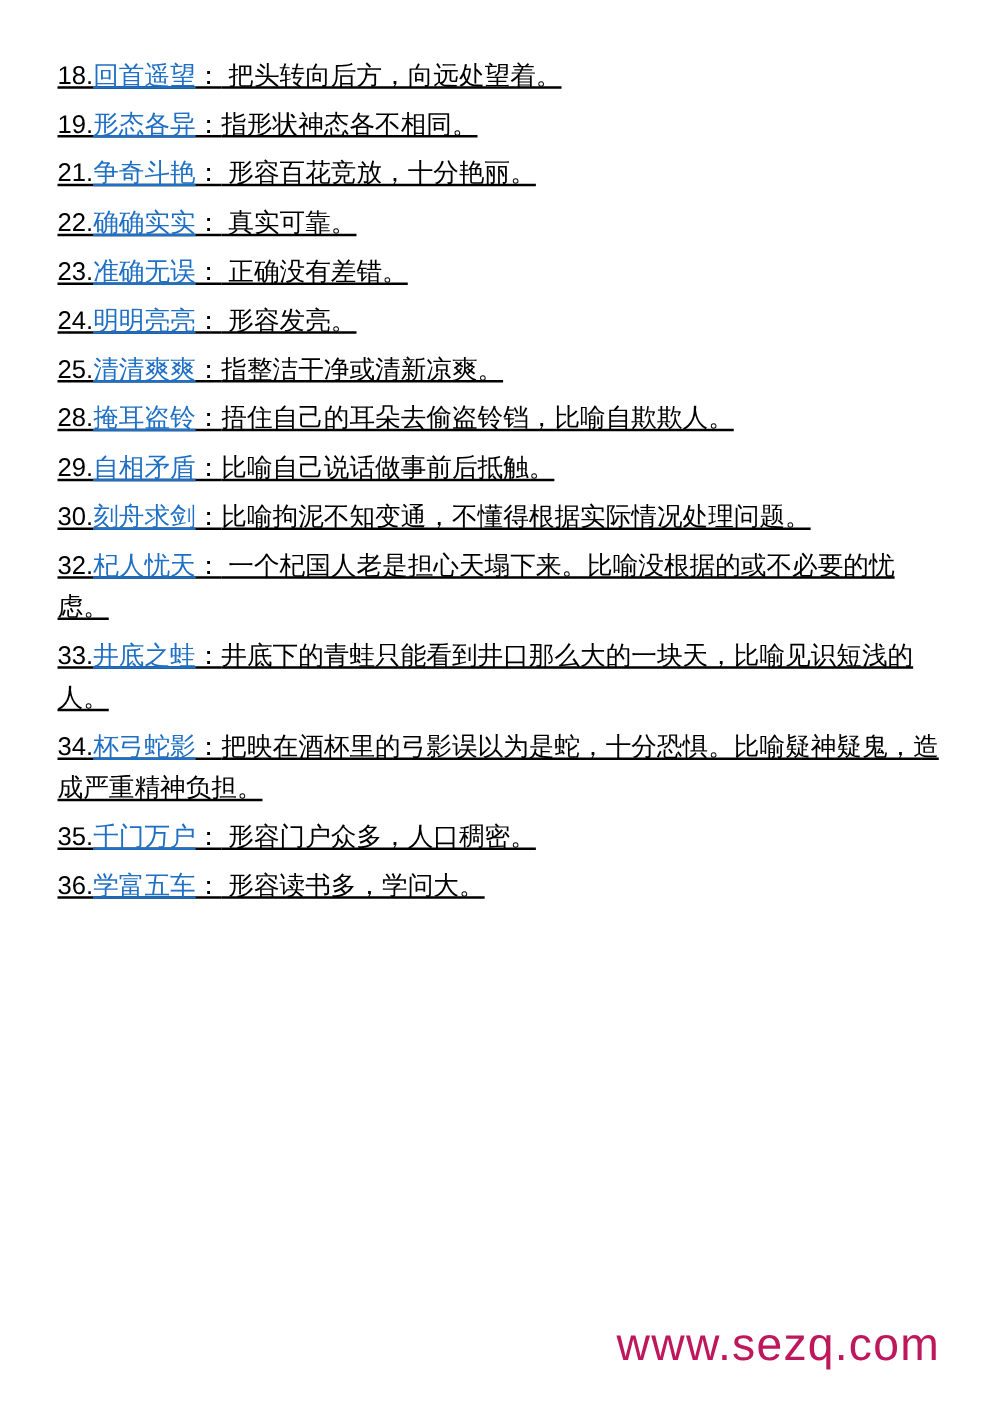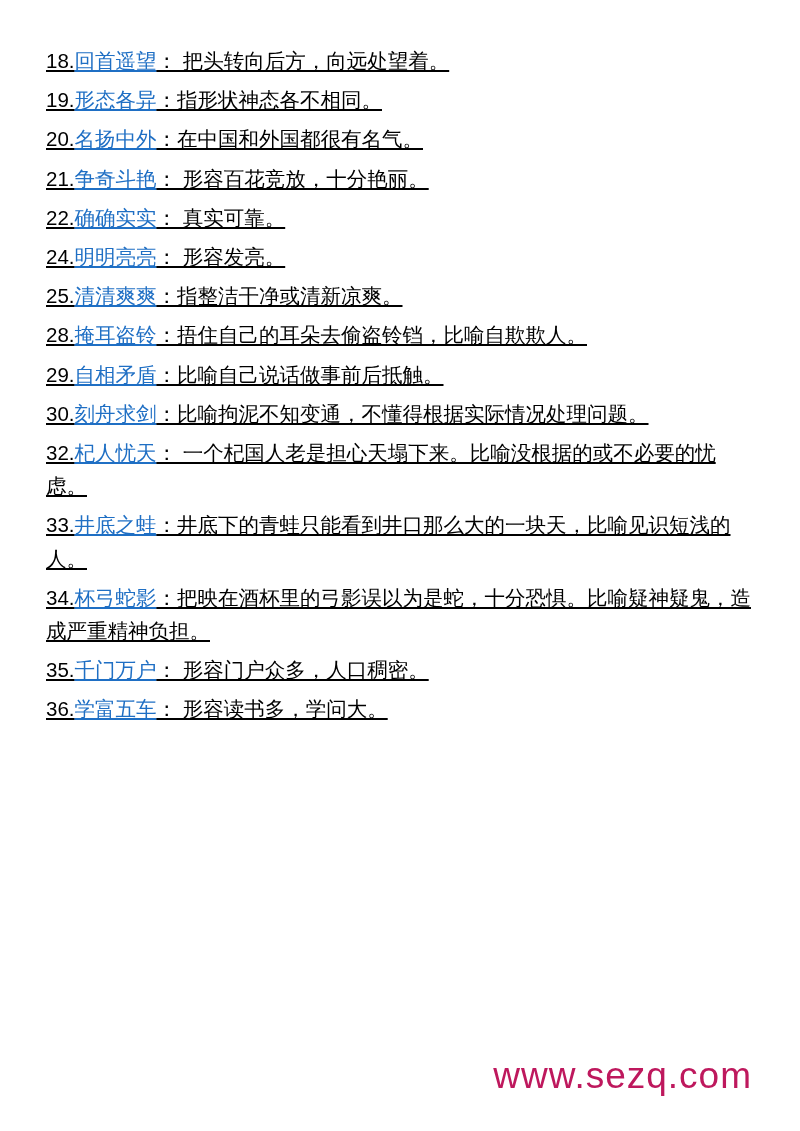--- a/index.html
+++ b/index.html
@@ -57,23 +57,23 @@
     user-select: none;
   }
 </style>
 </head>
 <body>
 
 <div class="page">
   <div id="entries">
       <p class="entry"><span class="num">18.</span><span class="idiom">回首遥望</span><span class="colon">：</span><span class="defn"> 把头转向后方，向远处望着。</span></p>
       <p class="entry"><span class="num">19.</span><span class="idiom">形态各异</span><span class="colon">：</span><span class="defn">指形状神态各不相同。</span></p>
-      <p class="entry"><span class="num">20.</span><span class="idiom">名扬中外</span><span class="colon">：</span><span class="defn">在中国和外国都很有名气。</span></p>
       <p class="entry"><span class="num">21.</span><span class="idiom">争奇斗艳</span><span class="colon">：</span><span class="defn"> 形容百花竞放，十分艳丽。</span></p>
       <p class="entry"><span class="num">22.</span><span class="idiom">确确实实</span><span class="colon">：</span><span class="defn"> 真实可靠。</span></p>
+      <p class="entry"><span class="num">23.</span><span class="idiom">准确无误</span><span class="colon">：</span><span class="defn"> 正确没有差错。</span></p>
       <p class="entry"><span class="num">24.</span><span class="idiom">明明亮亮</span><span class="colon">：</span><span class="defn"> 形容发亮。</span></p>
       <p class="entry"><span class="num">25.</span><span class="idiom">清清爽爽</span><span class="colon">：</span><span class="defn">指整洁干净或清新凉爽。</span></p>
       <p class="entry"><span class="num">28.</span><span class="idiom">掩耳盗铃</span><span class="colon">：</span><span class="defn">捂住自己的耳朵去偷盗铃铛，比喻自欺欺人。</span></p>
       <p class="entry"><span class="num">29.</span><span class="idiom">自相矛盾</span><span class="colon">：</span><span class="defn">比喻自己说话做事前后抵触。</span></p>
       <p class="entry"><span class="num">30.</span><span class="idiom">刻舟求剑</span><span class="colon">：</span><span class="defn">比喻拘泥不知变通，不懂得根据实际情况处理问题。</span></p>
       <p class="entry"><span class="num">32.</span><span class="idiom">杞人忧天</span><span class="colon">：</span><span class="defn"> 一个杞国人老是担心天塌下来。比喻没根据的或不必要的忧虑。</span></p>
       <p class="entry"><span class="num">33.</span><span class="idiom">井底之蛙</span><span class="colon">：</span><span class="defn">井底下的青蛙只能看到井口那么大的一块天，比喻见识短浅的人。</span></p>
       <p class="entry"><span class="num">34.</span><span class="idiom">杯弓蛇影</span><span class="colon">：</span><span class="defn">把映在酒杯里的弓影误以为是蛇，十分恐惧。比喻疑神疑鬼，造成严重精神负担。</span></p>
       <p class="entry"><span class="num">35.</span><span class="idiom">千门万户</span><span class="colon">：</span><span class="defn"> 形容门户众多，人口稠密。</span></p>
       <p class="entry"><span class="num">36.</span><span class="idiom">学富五车</span><span class="colon">：</span><span class="defn"> 形容读书多，学问大。</span></p>

